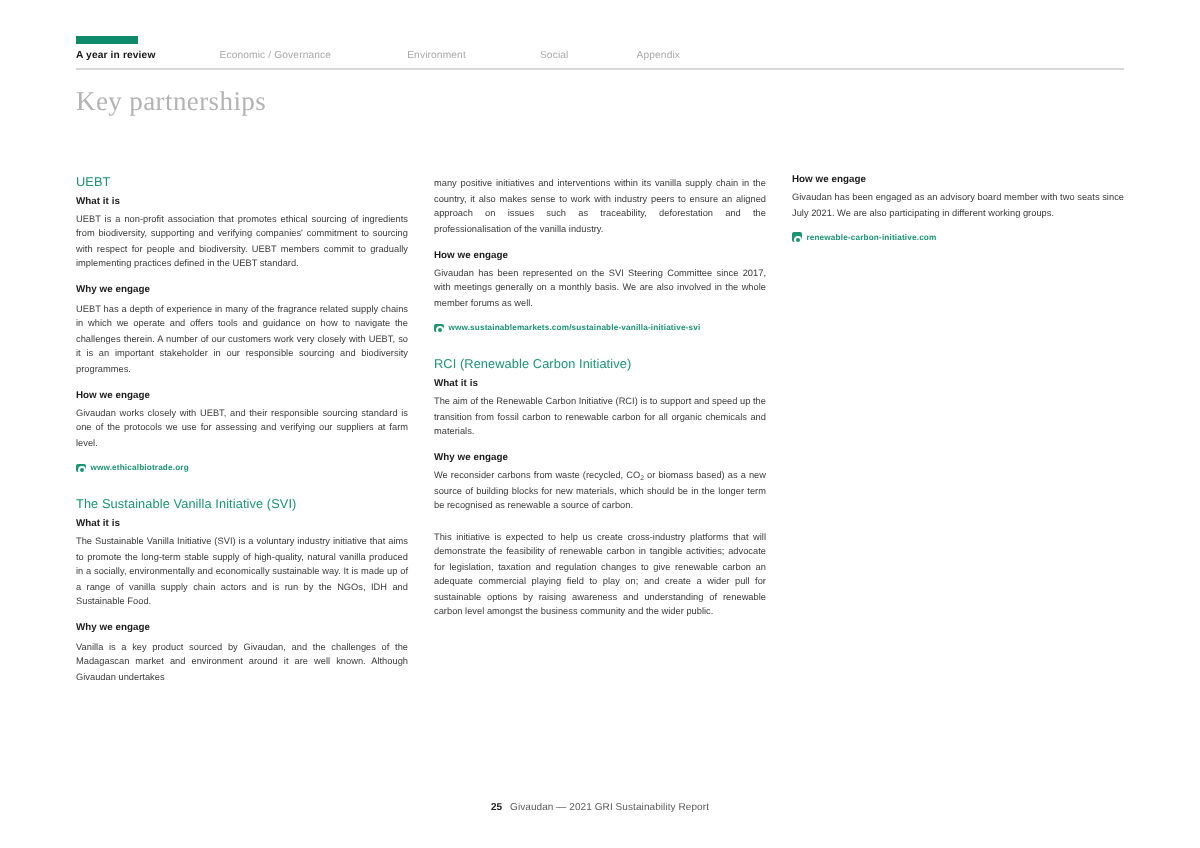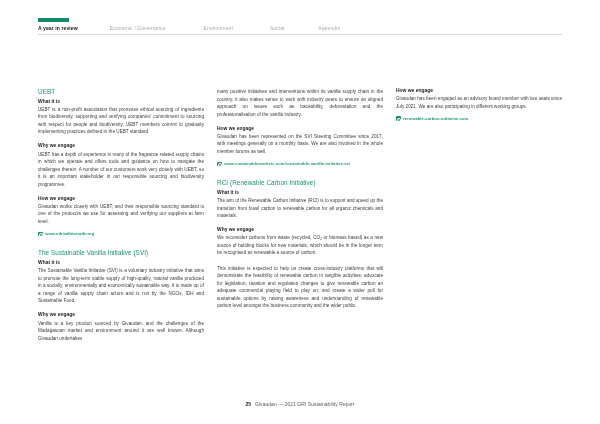--- a/index.html
+++ b/index.html
@@ -161,20 +161,21 @@
     <div class="nav-mark"></div>
     <div class="nav-items">
       <span class="nav-item active i0">A year in review</span>
       <span class="nav-item i1">Economic / Governance</span>
       <span class="nav-item i2">Environment</span>
       <span class="nav-item i3">Social</span>
       <span class="nav-item i4">Appendix</span>
     </div>
   </div>
 
+  <h1 class="page-title">Key partnerships</h1>
 
   <div class="cols">
 
     <div class="col">
       <div class="sec-title">UEBT</div>
       <div class="sub-head">What it is</div>
       <p class="body">UEBT is a non-profit association that promotes ethical sourcing of ingredients from biodiversity, supporting and verifying companies' commitment to sourcing with respect for people and biodiversity. UEBT members commit to gradually implementing practices defined in the UEBT standard.</p>
 
       <div class="sub-head">Why we engage</div>
       <p class="body">UEBT has a depth of experience in many of the fragrance related supply chains in which we operate and offers tools and guidance on how to navigate the challenges therein. A number of our customers work very closely with UEBT, so it is an important stakeholder in our responsible sourcing and biodiversity programmes.</p>

